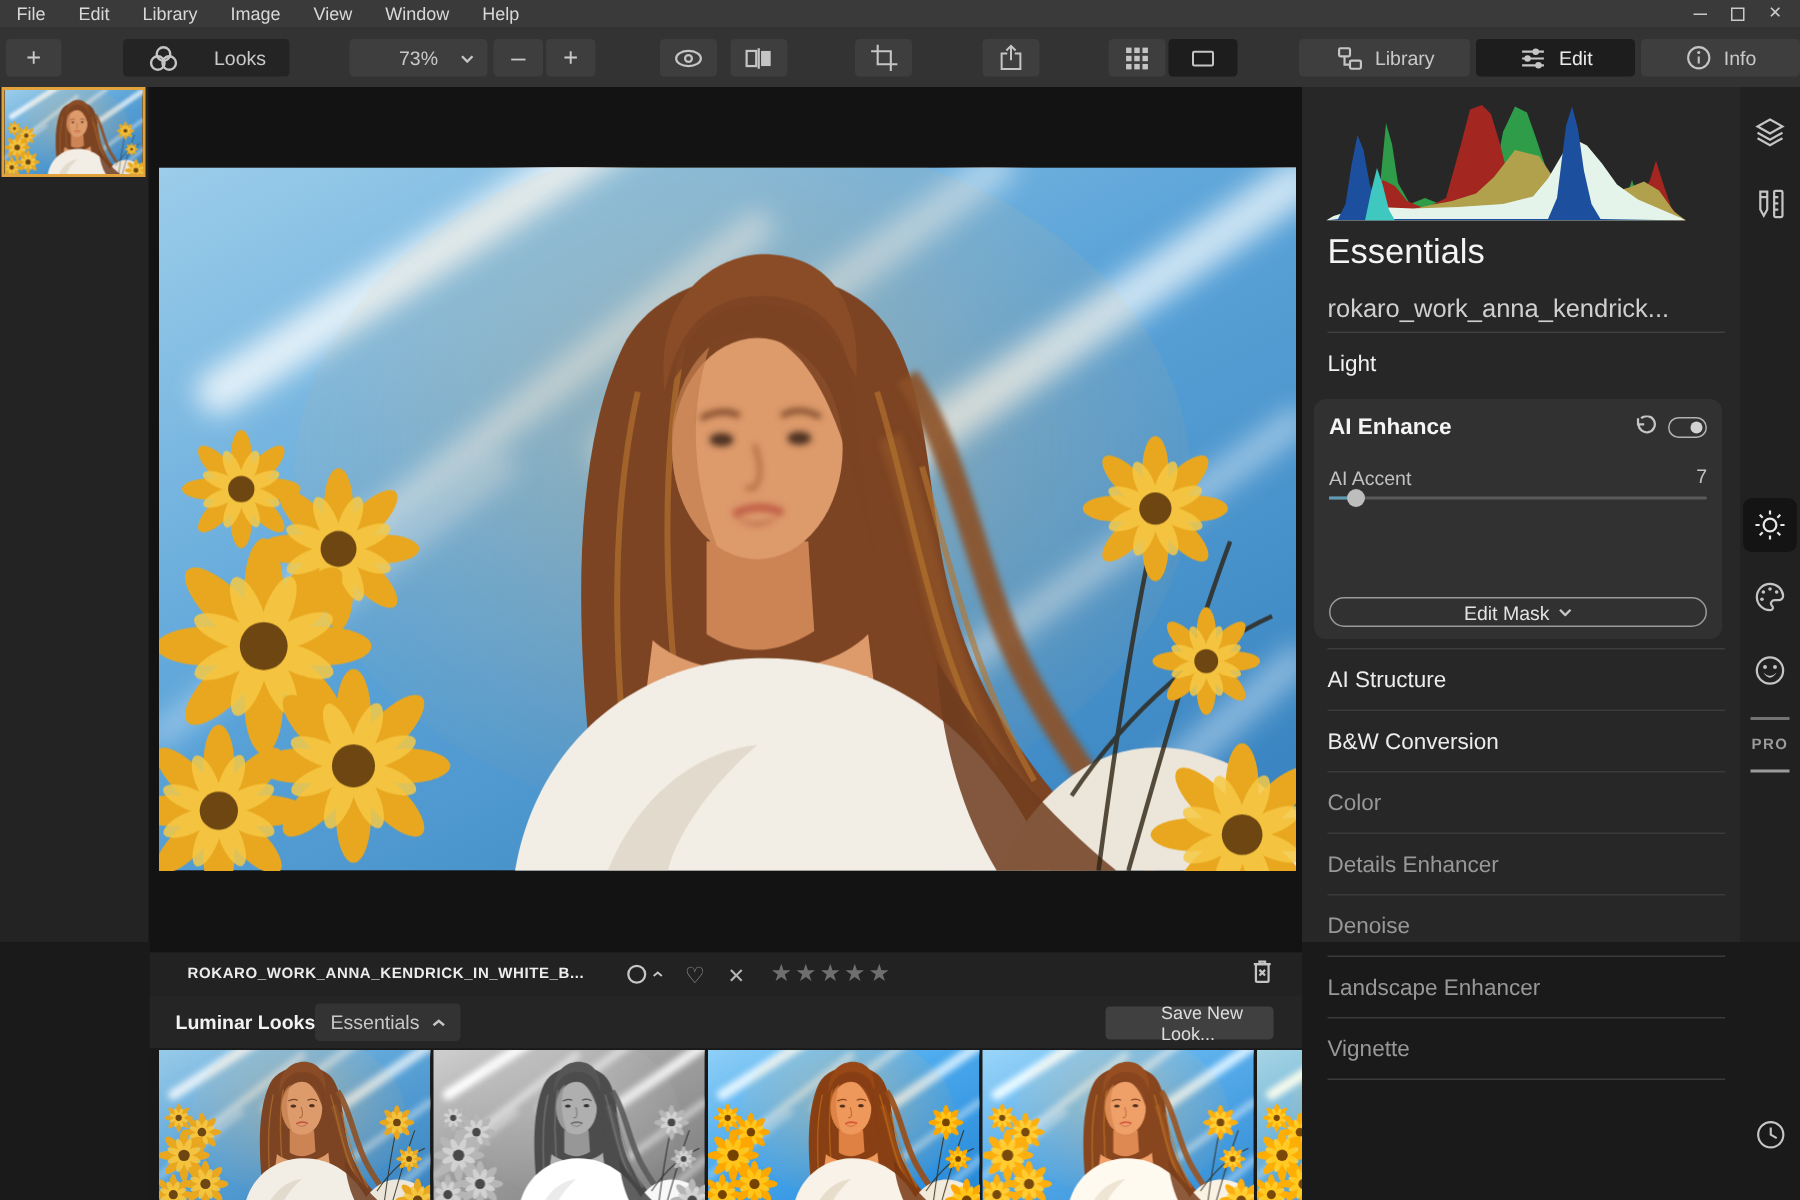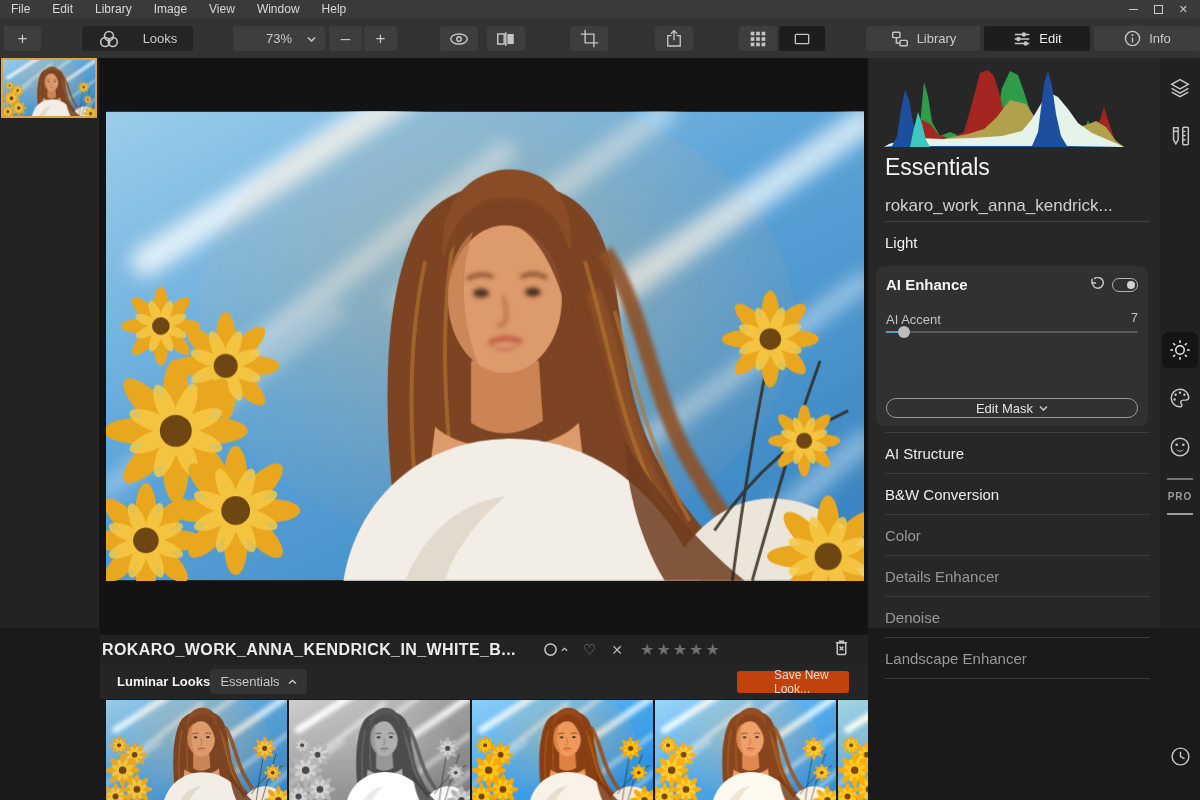--- a/index.html
+++ b/index.html
@@ -50,36 +50,36 @@
                 border:2px solid #e2a33d; overflow:hidden; cursor:pointer; }
   .side-thumb svg { width:100%; height:100%; display:block; }
 
   
   .canvas { position:absolute; top:58px; left:100px; width:768px; height:577px; background:#131313; }
   .photo { position:absolute; left:6px; top:53px; width:758px; height:470px; display:block; }
 
   
   .infobar { position:absolute; top:635px; left:100px; width:768px; height:29px; background:#222222;
              display:flex; align-items:center; color:#e6e6e6; }
-  .fname { margin-left:2px; font-size:16px; font-weight:bold; letter-spacing:0.4px; color:#ececec; }
+  .fname { margin-left:25px; font-size:10px; font-weight:bold; letter-spacing:0.4px; color:#ececec; }
   .ib-icons { display:flex; align-items:center; margin-left:27px; gap:15px; }
   .lbl-circle { display:flex; align-items:center; gap:3px; color:#9a9a9a; cursor:pointer; }
   .heart { color:#8f8f8f; font-size:15px; cursor:pointer; }
   .reject { color:#b5b5b5; font-size:14px; cursor:pointer; }
   .stars { display:flex; gap:2px; margin-left:2px; }
   .star { color:#6f6f6f; font-size:16px; line-height:16px; cursor:pointer; }
   .trash { margin-left:auto; margin-right:19px; cursor:pointer; }
 
   
   .looksbar { position:absolute; top:664px; left:100px; width:768px; height:35px; background:#252525; }
   .looks-label { position:absolute; left:17px; top:10px; font-size:13px; font-weight:bold; color:#f2f2f2; }
   .collection-btn { position:absolute; left:110px; top:5px; width:97px; height:25px; background:#333333;
                     border-radius:3px; color:#c8c8c8; font-size:13px; display:flex; align-items:center;
                     justify-content:center; gap:8px; cursor:pointer; }
-  .savelook-btn { position:absolute; left:637px; top:7px; width:112px; height:22px; background:#c2410c;
+  .savelook-btn { position:absolute; left:637px; top:7px; width:112px; height:22px; background:#404040;
                   border-radius:3px; color:#dddddd; font-size:12px; display:flex; align-items:center;
                   justify-content:center; cursor:pointer;padding-left:37px; }
 
   
   .strip { position:absolute; top:699px; left:100px; width:768px; height:101px; background:#191919;
            display:flex; gap:2px; padding-left:6px; padding-top:1px; overflow:hidden; }
   .look-thumb { flex:none; width:181px; height:100px; overflow:hidden; cursor:pointer; }
   .look-thumb svg { width:100%; height:100%; display:block; }
   .lt-2 svg { filter:grayscale(1) contrast(1.08) brightness(1.04); }
   .lt-3 svg { filter:saturate(1.25) contrast(1.04); }
@@ -474,20 +474,21 @@
       </div>
     </div>
 
     <div class="adj-list">
       <div class="adj-item bright">AI Structure</div>
       <div class="adj-item bright">B&amp;W Conversion</div>
       <div class="adj-item">Color</div>
       <div class="adj-item">Details Enhancer</div>
       <div class="adj-item">Denoise</div>
       <div class="adj-item">Landscape Enhancer</div>
+      <div class="adj-item">Vignette</div>
     </div>
   </div>
 
   <div class="rail">
     <div class="rail-item" style="top:12px">
       <svg class="icon" width="24" height="24" viewBox="0 0 26 26">
         <path d="M13,4 L22,9 L13,14 L4,9 Z"></path>
           <path d="M4,13.5 L13,18.5 L22,13.5"></path>
           <path d="M4,17.5 L13,22.5 L22,17.5"></path>
       </svg>

